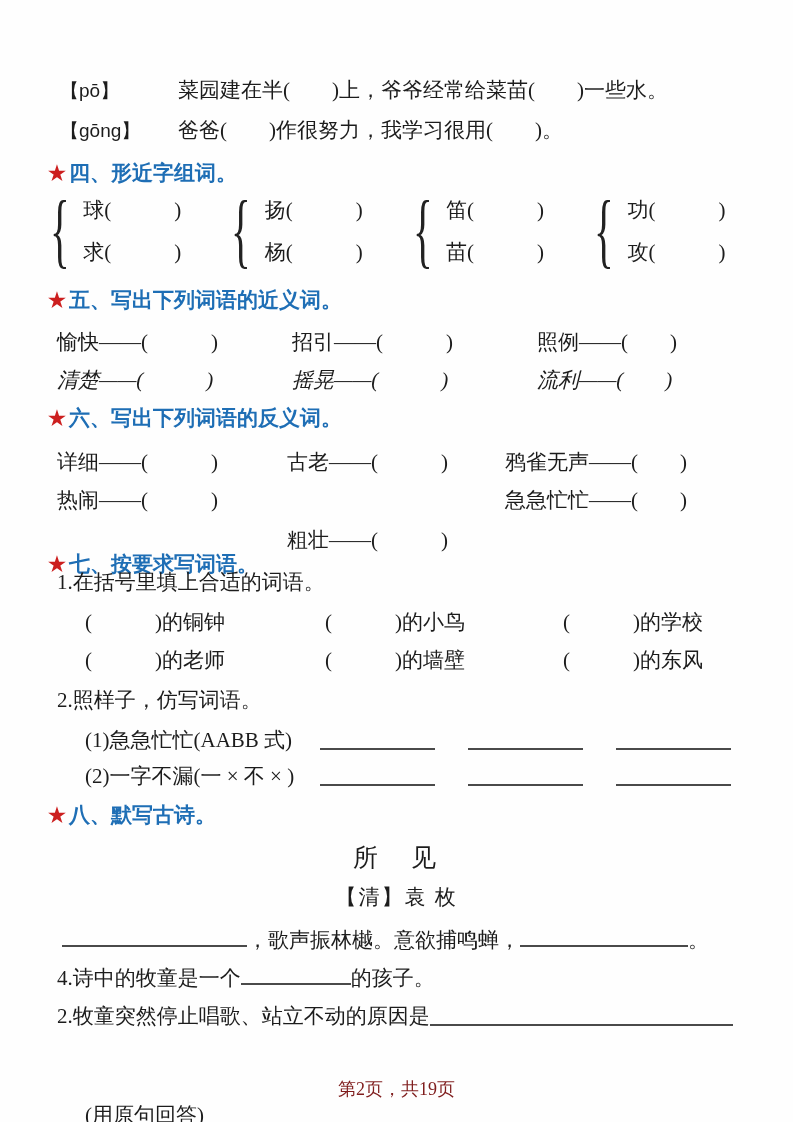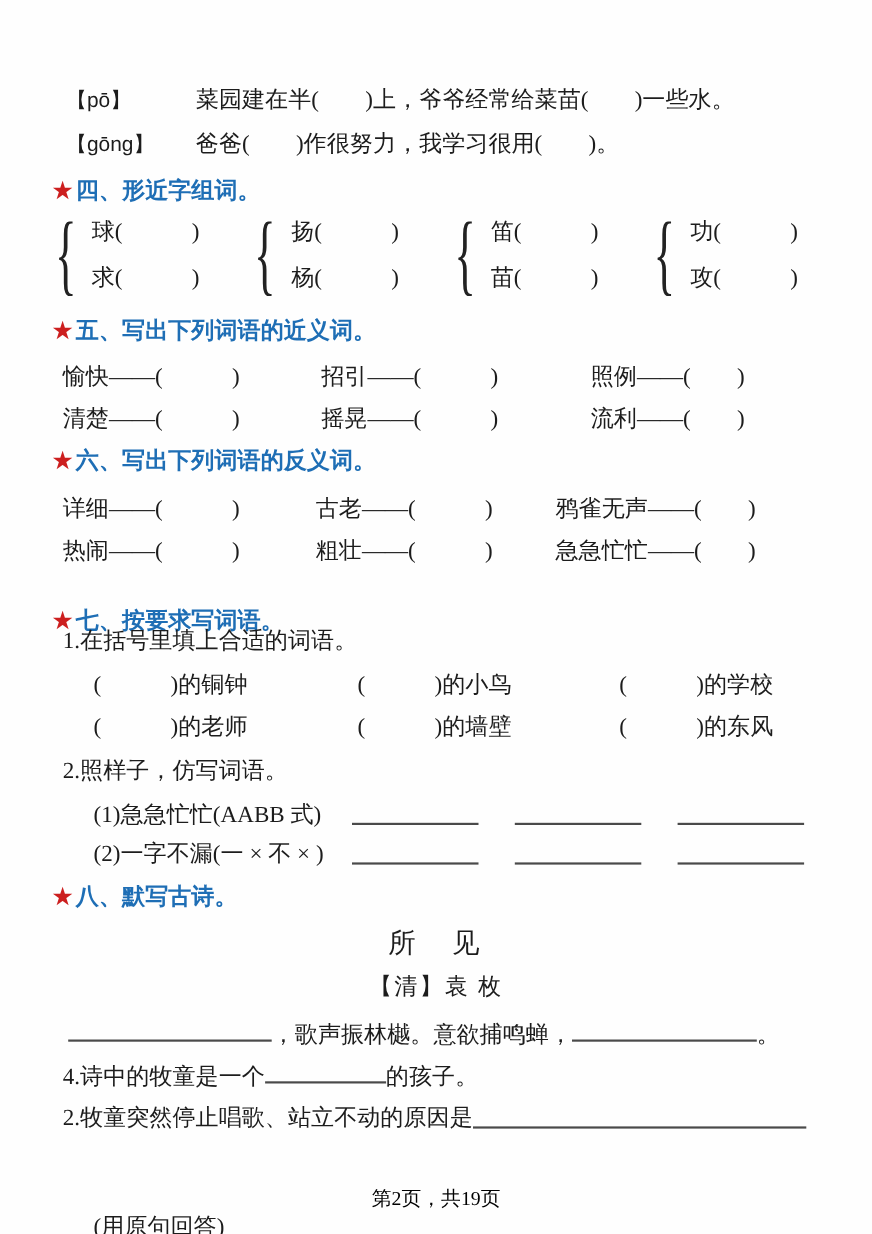--- a/index.html
+++ b/index.html
@@ -42,21 +42,21 @@
   .row7 .cell2{width:238px;}
   .blank{
     display:inline-block;
     border-bottom:2px solid #4a4a4a;
     height:0.85em;
   }
   .blank-row{display:flex;align-items:flex-end;}
   .blank-row .lbl{width:235px;}
   .blank-row .blank{width:115px;margin-right:33px;margin-bottom:4px;}
   .centered{left:0;right:0;text-align:center;}
-  .footer{font-size:18px;color:#000000;}
+  .footer{font-size:18px;color:#7f1d1d;}
 </style>
 </head>
 <body>
 
 <div class="page">
 
   <div class="line" style="top:36px;left:60px;margin-top:40px;">
     <span class="pinyin-label" style="width:118px;">【pō】</span><span class="sentence">菜园建在半(　　)上，爷爷经常给菜苗(　　)一些水。</span>
   </div>
   <div class="line" style="top:116px;left:60px;">
@@ -98,37 +98,37 @@
   </div>
 
   <div class="line sec-header" style="top:286px;left:48px;">
     <span class="star">★</span><span class="sec-title">五、写出下列词语的近义词。</span>
   </div>
   <div class="line row3" style="top:328px;left:57px;">
     <span class="cell1">愉快——(　　　)</span>
     <span class="cell2">招引——(　　　)</span>
     <span>照例——(　　)</span>
   </div>
-  <div class="line row3" style="top:366px;left:57px;">
+  <div class="line row3" style="top:366px;left:57px;font-style:italic;">
     <span class="cell1">清楚——(　　　)</span>
     <span class="cell2">摇晃——(　　　)</span>
     <span>流利——(　　)</span>
   </div>
 
   <div class="line sec-header" style="top:404px;left:48px;">
     <span class="star">★</span><span class="sec-title">六、写出下列词语的反义词。</span>
   </div>
   <div class="line row3" style="top:448px;left:57px;">
     <span class="cell1" style="width:230px;">详细——(　　　)</span>
     <span class="cell2" style="width:218px;">古老——(　　　)</span>
     <span>鸦雀无声——(　　)</span>
   </div>
   <div class="line row3" style="top:486px;left:57px;">
     <span class="cell1" style="width:230px;">热闹——(　　　)</span>
-    <span class="cell2" style="width:218px;">粗壮——(　　　)</span>
+    <span class="cell2" style="width:218px;margin-top:40px;">粗壮——(　　　)</span>
     <span>急急忙忙——(　　)</span>
   </div>
 
   <div class="line sec-header" style="top:526px;left:48px;margin-top:24px;">
     <span class="star">★</span><span class="sec-title">七、按要求写词语。</span>
   </div>
   <div class="line" style="top:568px;left:57px;">1.在括号里填上合适的词语。</div>
   <div class="line row7" style="top:608px;left:85px;">
     <span class="cell1">(　　　)的铜钟</span>
     <span class="cell2">(　　　)的小鸟</span>

